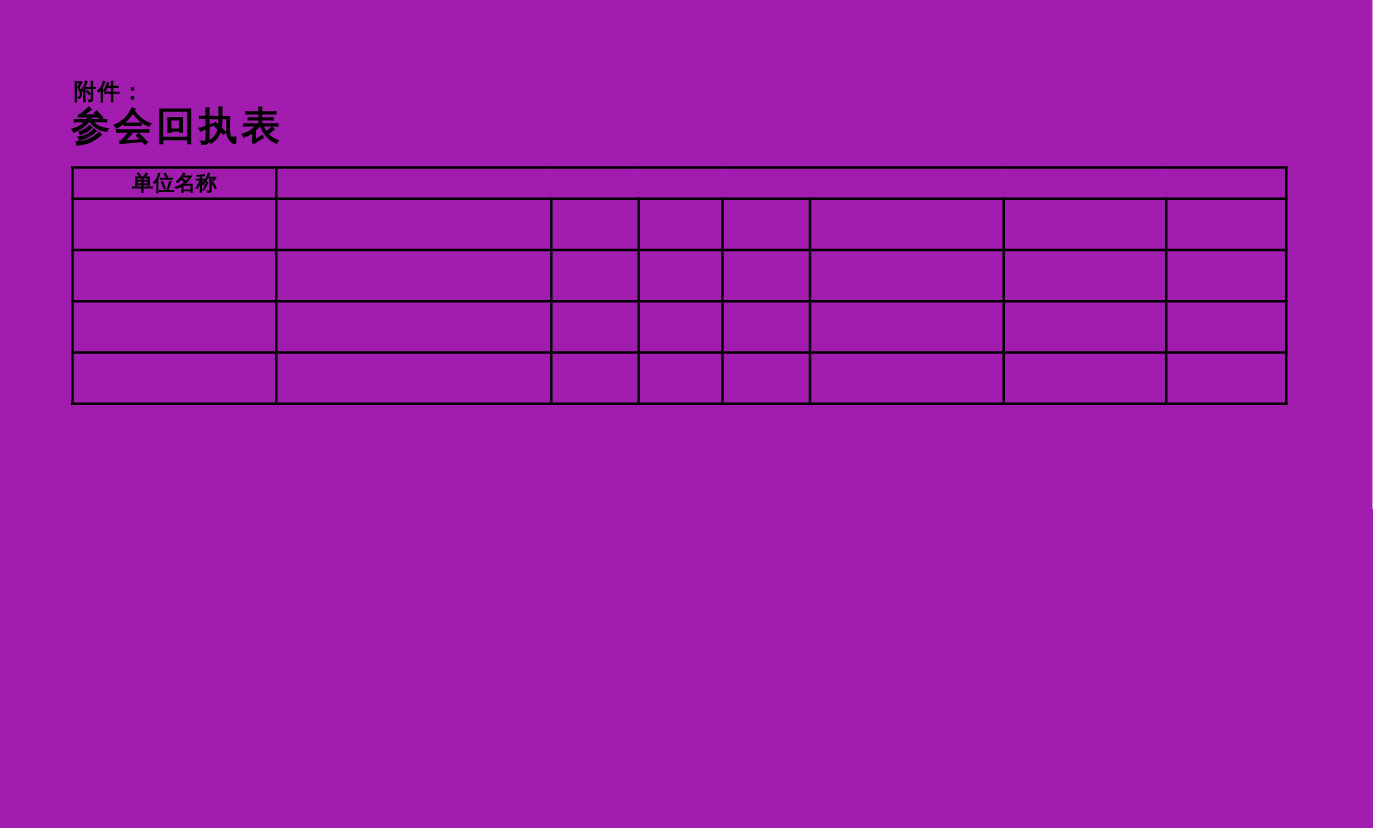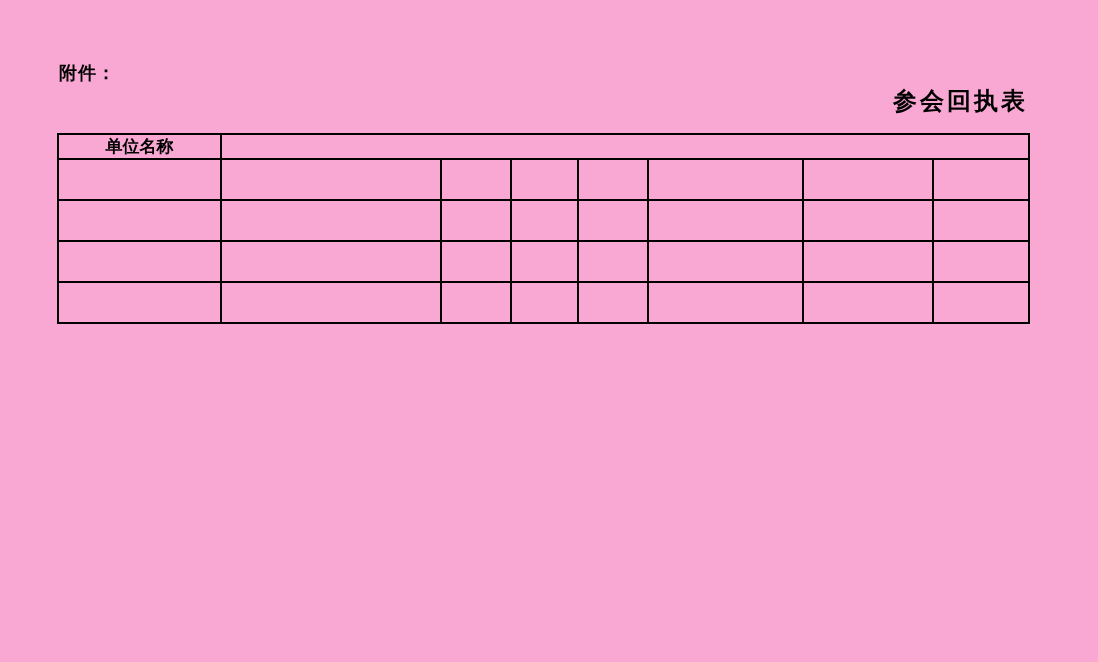--- a/index.html
+++ b/index.html
@@ -4,40 +4,40 @@
 <style>
   * { margin: 0; padding: 0; box-sizing: border-box; }
   html, body {
     background: #ffffff;
     font-family: "Liberation Sans", sans-serif;
   }
   .page {
     position: relative;
     width: 1098px;
     height: 662px;
-    background: #f9a8d4;
+    background: #a21caf;
     overflow: hidden;
   }
   .attachment-label {
     position: absolute;
     left: 59px;
     top: 61px;
     font-size: 18px;
     font-weight: bold;
     color: #000000;
     letter-spacing: 1px;
   }
   .doc-title {
     position: absolute;
     left: 57px;
     top: 84px;
     width: 971px;
-    text-align: right;
+    text-align: left;
     font-family: "Liberation Serif", serif;
-    font-size: 24px;
+    font-size: 31px;
     font-weight: bold;
     color: #000000;
     letter-spacing: 3px;
     line-height: 34px;
   }
   table.reply-form {
     position: absolute;
     left: 57px;
     top: 133px;
     width: 971px;

